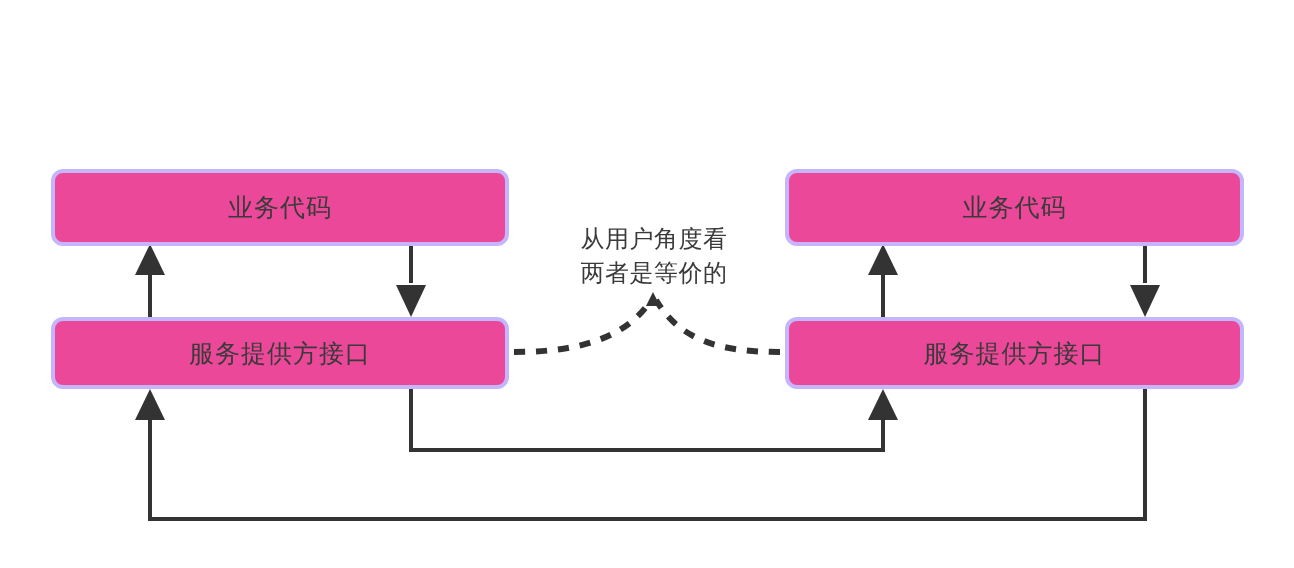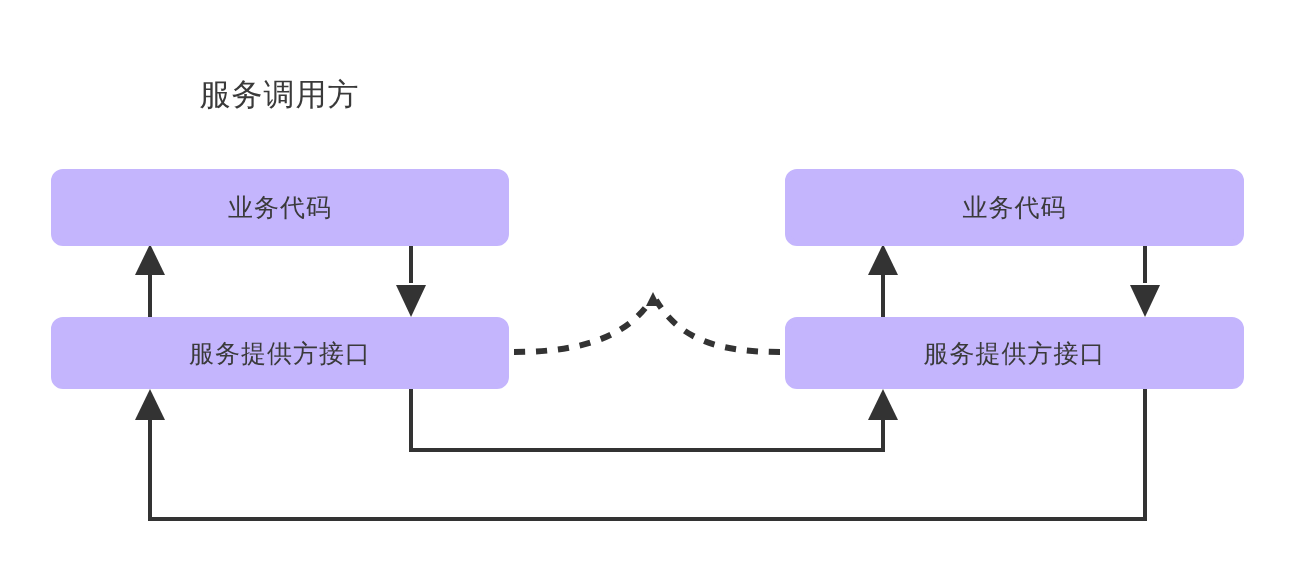--- a/index.html
+++ b/index.html
@@ -32,23 +32,23 @@
     white-space: nowrap;
     text-align: center;
     font-weight: 400;
   }
   #title-caller  { left: 51px;  top: 74px;  width: 457px; }
   #title-provider{ left: 785px; top: 74px;  width: 458px; }
 
   .node-box {
     position: absolute;
     box-sizing: border-box;
-    border: 6px solid #c4b5fd;
+    border: 4px solid #c4b5fd;
     border-radius: 12px;
-    background: #c4b5fd;
+    background: #ec4899;
     display: flex;
     align-items: center;
     justify-content: center;
   }
   .node-label {
     font-size: 25px;
     color: #3a3a3a;
     letter-spacing: 1px;
     white-space: nowrap;
   }
@@ -118,30 +118,33 @@
       <path d="M150,389 L135,420 L165,420 Z" fill="#333333"></path>
     </g>
 
     <g>
       <path d="M514,352 C575,352 625,340 651,300" fill="none" stroke="#333333" stroke-width="6" stroke-dasharray="11 11" stroke-linecap="butt"></path>
       <path d="M780,352 C719,352 680,340 656,300" fill="none" stroke="#333333" stroke-width="6" stroke-dasharray="11 11" stroke-linecap="butt"></path>
       <path d="M653,292 L646,306 L660,306 Z" fill="#333333"></path>
     </g>
   </svg>
 
-  <div class="group-title" id="title-caller">服务调用方</div>
 
   <div class="node-box" id="box-caller-biz">
     <span class="node-label">业务代码</span>
   </div>
   <div class="node-box" id="box-caller-iface">
     <span class="node-label">服务提供方接口</span>
   </div>
 
   <div class="node-box" id="box-provider-biz">
     <span class="node-label">业务代码</span>
   </div>
   <div class="node-box" id="box-provider-iface">
     <span class="node-label">服务提供方接口</span>
   </div>
 
+  <div class="annotation">
+    <div>从用户角度看</div>
+    <div>两者是等价的</div>
+  </div>
 
 </div>
 
 </body></html>

